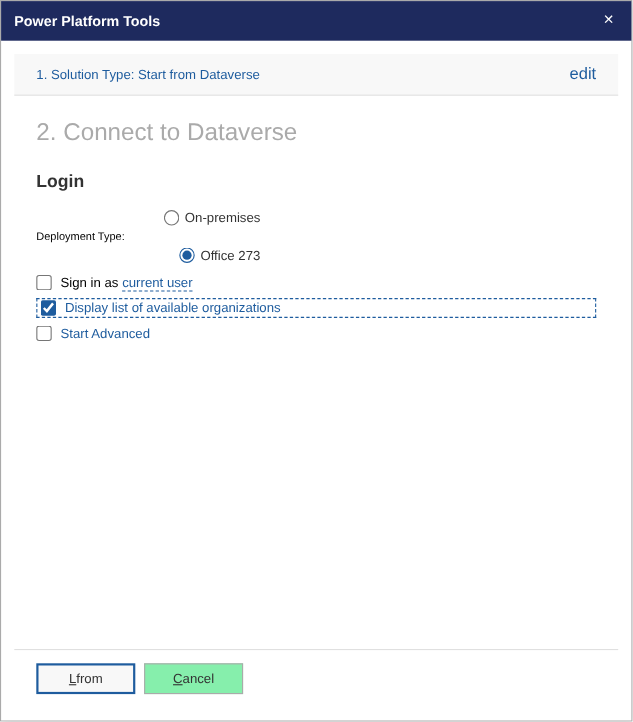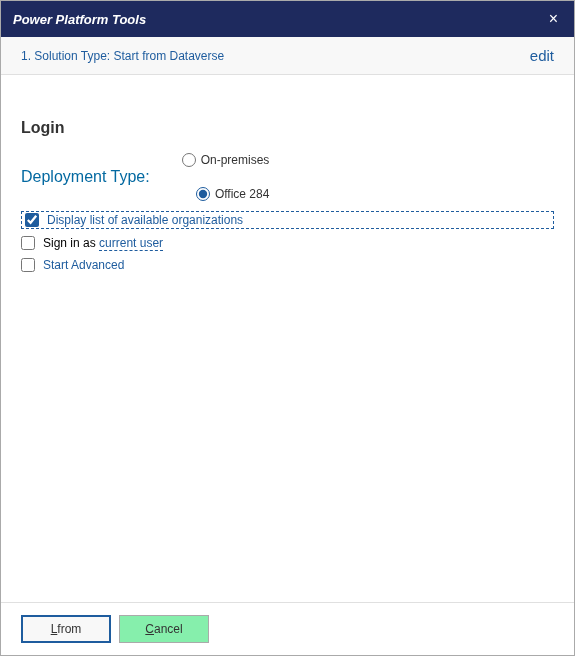--- a/index.html
+++ b/index.html
@@ -34,40 +34,38 @@
       display: flex;
       justify-content: space-between;
       align-items: center;
       flex-shrink: 0;
       height: 36px;
     }
 
     .title-bar-text {
       font-size: 13px;
       font-weight: 600;
-      font-style: italic;
     }
 
     .close-button {
       background: none;
       border: none;
       color: #ffffff;
       font-size: 16px;
       cursor: pointer;
       line-height: 1;
       padding: 0 4px;
     }
 
     .content {
       flex: 1;
       display: flex;
       flex-direction: column;
-      padding: 0;
+      padding: 12px;
       overflow: hidden;
-      gap: 24px;
     }
 
     .step-bar {
       padding: 10px 20px;
       border-bottom: 1px solid #e0e0e0;
       display: flex;
       justify-content: space-between;
       align-items: center;
       background: #f8f8f8;
     }
@@ -109,23 +107,23 @@
       margin-bottom: 16px;
     }
 
     .form-group {
       display: flex;
       align-items: center;
       margin-bottom: 10px;
     }
 
     .form-label {
-      font-size: 16px;
-      color: #0369a1;
-      margin-right: 32px;
+      font-size: 10px;
+      color: #000000;
+      margin-right: 16px;
       min-width: 100px;
     }
 
     .radio-group {
       display: flex;
       align-items: flex-end;
       gap: 20px;
       flex-direction: column;
     }
 
@@ -223,49 +221,50 @@
 
   <div class="content">
 
     <div class="step-bar">
       <span class="step-label">1. Solution Type: Start from Dataverse</span>
       <a class="edit-link">edit</a>
     </div>
 
     <div class="main-content">
 
+      <div class="section-title">2. Connect to Dataverse</div>
 
       <div class="login-section">
         <div class="login-heading">Login</div>
 
         <div class="form-group">
           <span class="form-label">Deployment Type:</span>
           <div class="radio-group">
             <label class="radio-option">
               <input type="radio" name="deployment" style="">
               <span>On-premises</span>
             </label>
             <label class="radio-option">
               <input type="radio" name="deployment" checked="" style="">
-              <span>Office 284</span>
+              <span>Office 273</span>
             </label>
           </div>
+        </div>
+
+        <div class="checkbox-row">
+          <input type="checkbox" style="">
+          <label class="checkbox-label">
+            <span>Sign in as </span><a class="checkbox-label-link">current user</a>
+          </label>
         </div>
 
         <div class="checkbox-row checkbox-row-focused">
           <input type="checkbox" checked="" style="">
           <label class="checkbox-label">
             <span class="checkbox-label-blue">Display list of available organizations</span>
-          </label>
-        </div>
-
-        <div class="checkbox-row">
-          <input type="checkbox" style="">
-          <label class="checkbox-label">
-            <span>Sign in as </span><a class="checkbox-label-link">current user</a>
           </label>
         </div>
 
         <div class="checkbox-row">
           <input type="checkbox" style="">
           <label class="checkbox-label">
             <span class="checkbox-label-blue">Start Advanced</span>
           </label>
         </div>
 

